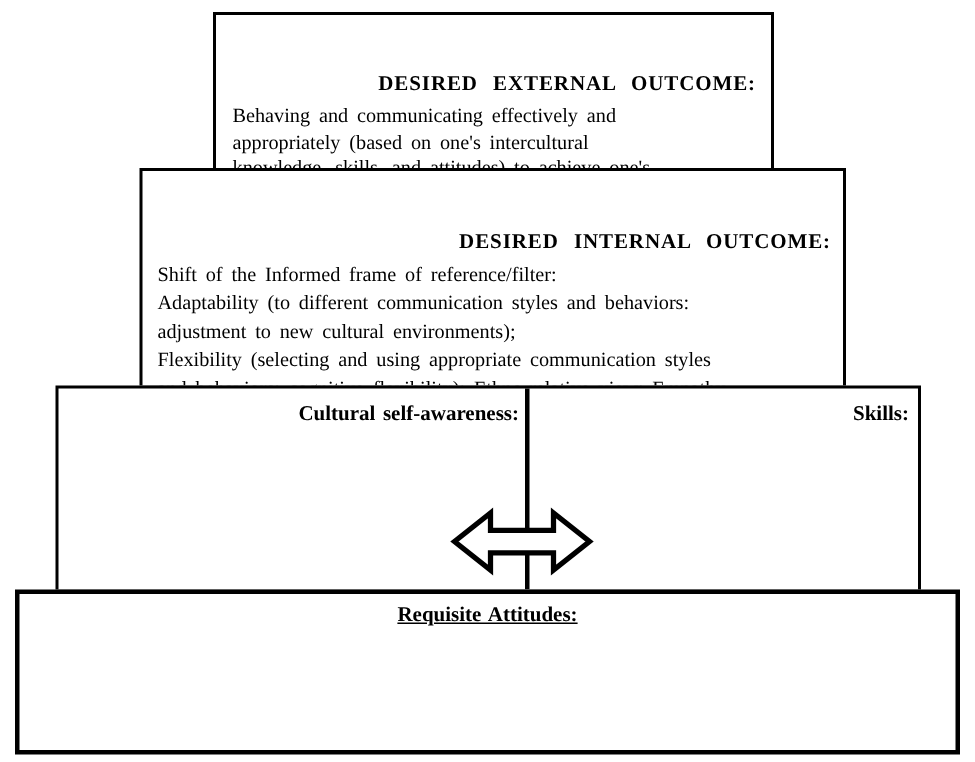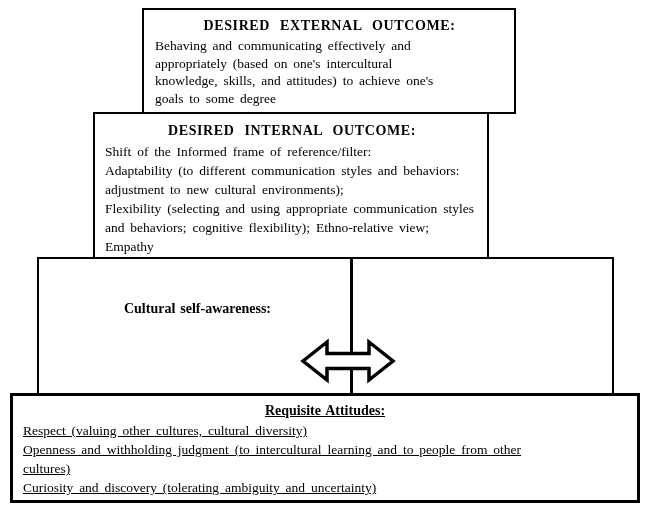--- a/index.html
+++ b/index.html
@@ -23,21 +23,21 @@
     background: #ffffff;
   }
   .box-external {
     left: 142px; top: 8px;
     width: 374px; height: 106px;
     padding: 7px 10px 0 11px;
     z-index: 1;
   }
   .box-internal {
     left: 93px; top: 112px;
-    width: 396px; height: 147px;
+    width: 471px; height: 147px;
     padding: 8px 8px 0 10px;
     z-index: 2;
   }
   .box-knowledge {
     left: 37px; top: 257px;
     width: 577px; height: 138px;
     z-index: 3;
   }
   .box-attitudes {
     left: 10px; top: 393px;
@@ -73,34 +73,34 @@
     width: 96px; height: 46px;
     z-index: 4;
   }
   .box-title {
     font-weight: bold;
     font-size: 14px;
     line-height: 18px;
     white-space: pre-line;
   }
   .title-caps {
-    text-align: center;
+    text-align: right;
     word-spacing: 6px;
     letter-spacing: 0.6px;
     margin-bottom: 2px;
+    margin-top: 31px;
   }
   .title-center {
     text-align: center;
     word-spacing: 1.5px;
     margin-bottom: 1px;
   }
   .title-left {
-    text-align: center;
+    text-align: right;
     word-spacing: 1.5px;
-    margin-top: 32px;
   }
   .box-body {
     font-size: 13.5px;
     white-space: pre-line;
     word-spacing: 2.5px;
   }
   .lh-tight { line-height: 17.5px; }
   .lh-loose { line-height: 19px; }
 </style>
 </head>
@@ -124,30 +124,27 @@
 Flexibility (selecting and using appropriate communication styles
 and behaviors; cognitive flexibility); Ethno-relative view; Empathy</div>
   </div>
 
   <div class="box box-knowledge">
     <div class="half half-left">
       <div class="box-title title-left">Cultural self-awareness:</div>
     </div>
     <div class="divider"></div>
     <div class="half half-right">
+      <div class="box-title title-left">Skills:</div>
     </div>
   </div>
 
   <div class="arrow-wrap">
     <svg width="96" height="46" viewBox="0 0 96 46" xmlns="http://www.w3.org/2000/svg">
       <polygon points="3,23 27,4 27,15.5 69,15.5 69,4 93,23 69,42 69,30.5 27,30.5 27,42" fill="#ffffff" stroke="#000000" stroke-width="3.5" stroke-linejoin="miter"></polygon>
     </svg>
   </div>
 
   <div class="box box-attitudes">
     <div class="box-title title-center">Requisite Attitudes:</div>
-    <div class="box-body lh-loose">Respect (valuing other cultures, cultural diversity)
-Openness and withholding judgment (to intercultural learning and to people from other
-cultures)
-Curiosity and discovery (tolerating ambiguity and uncertainty)</div>
   </div>
 
 </div>
 
 </body></html>

